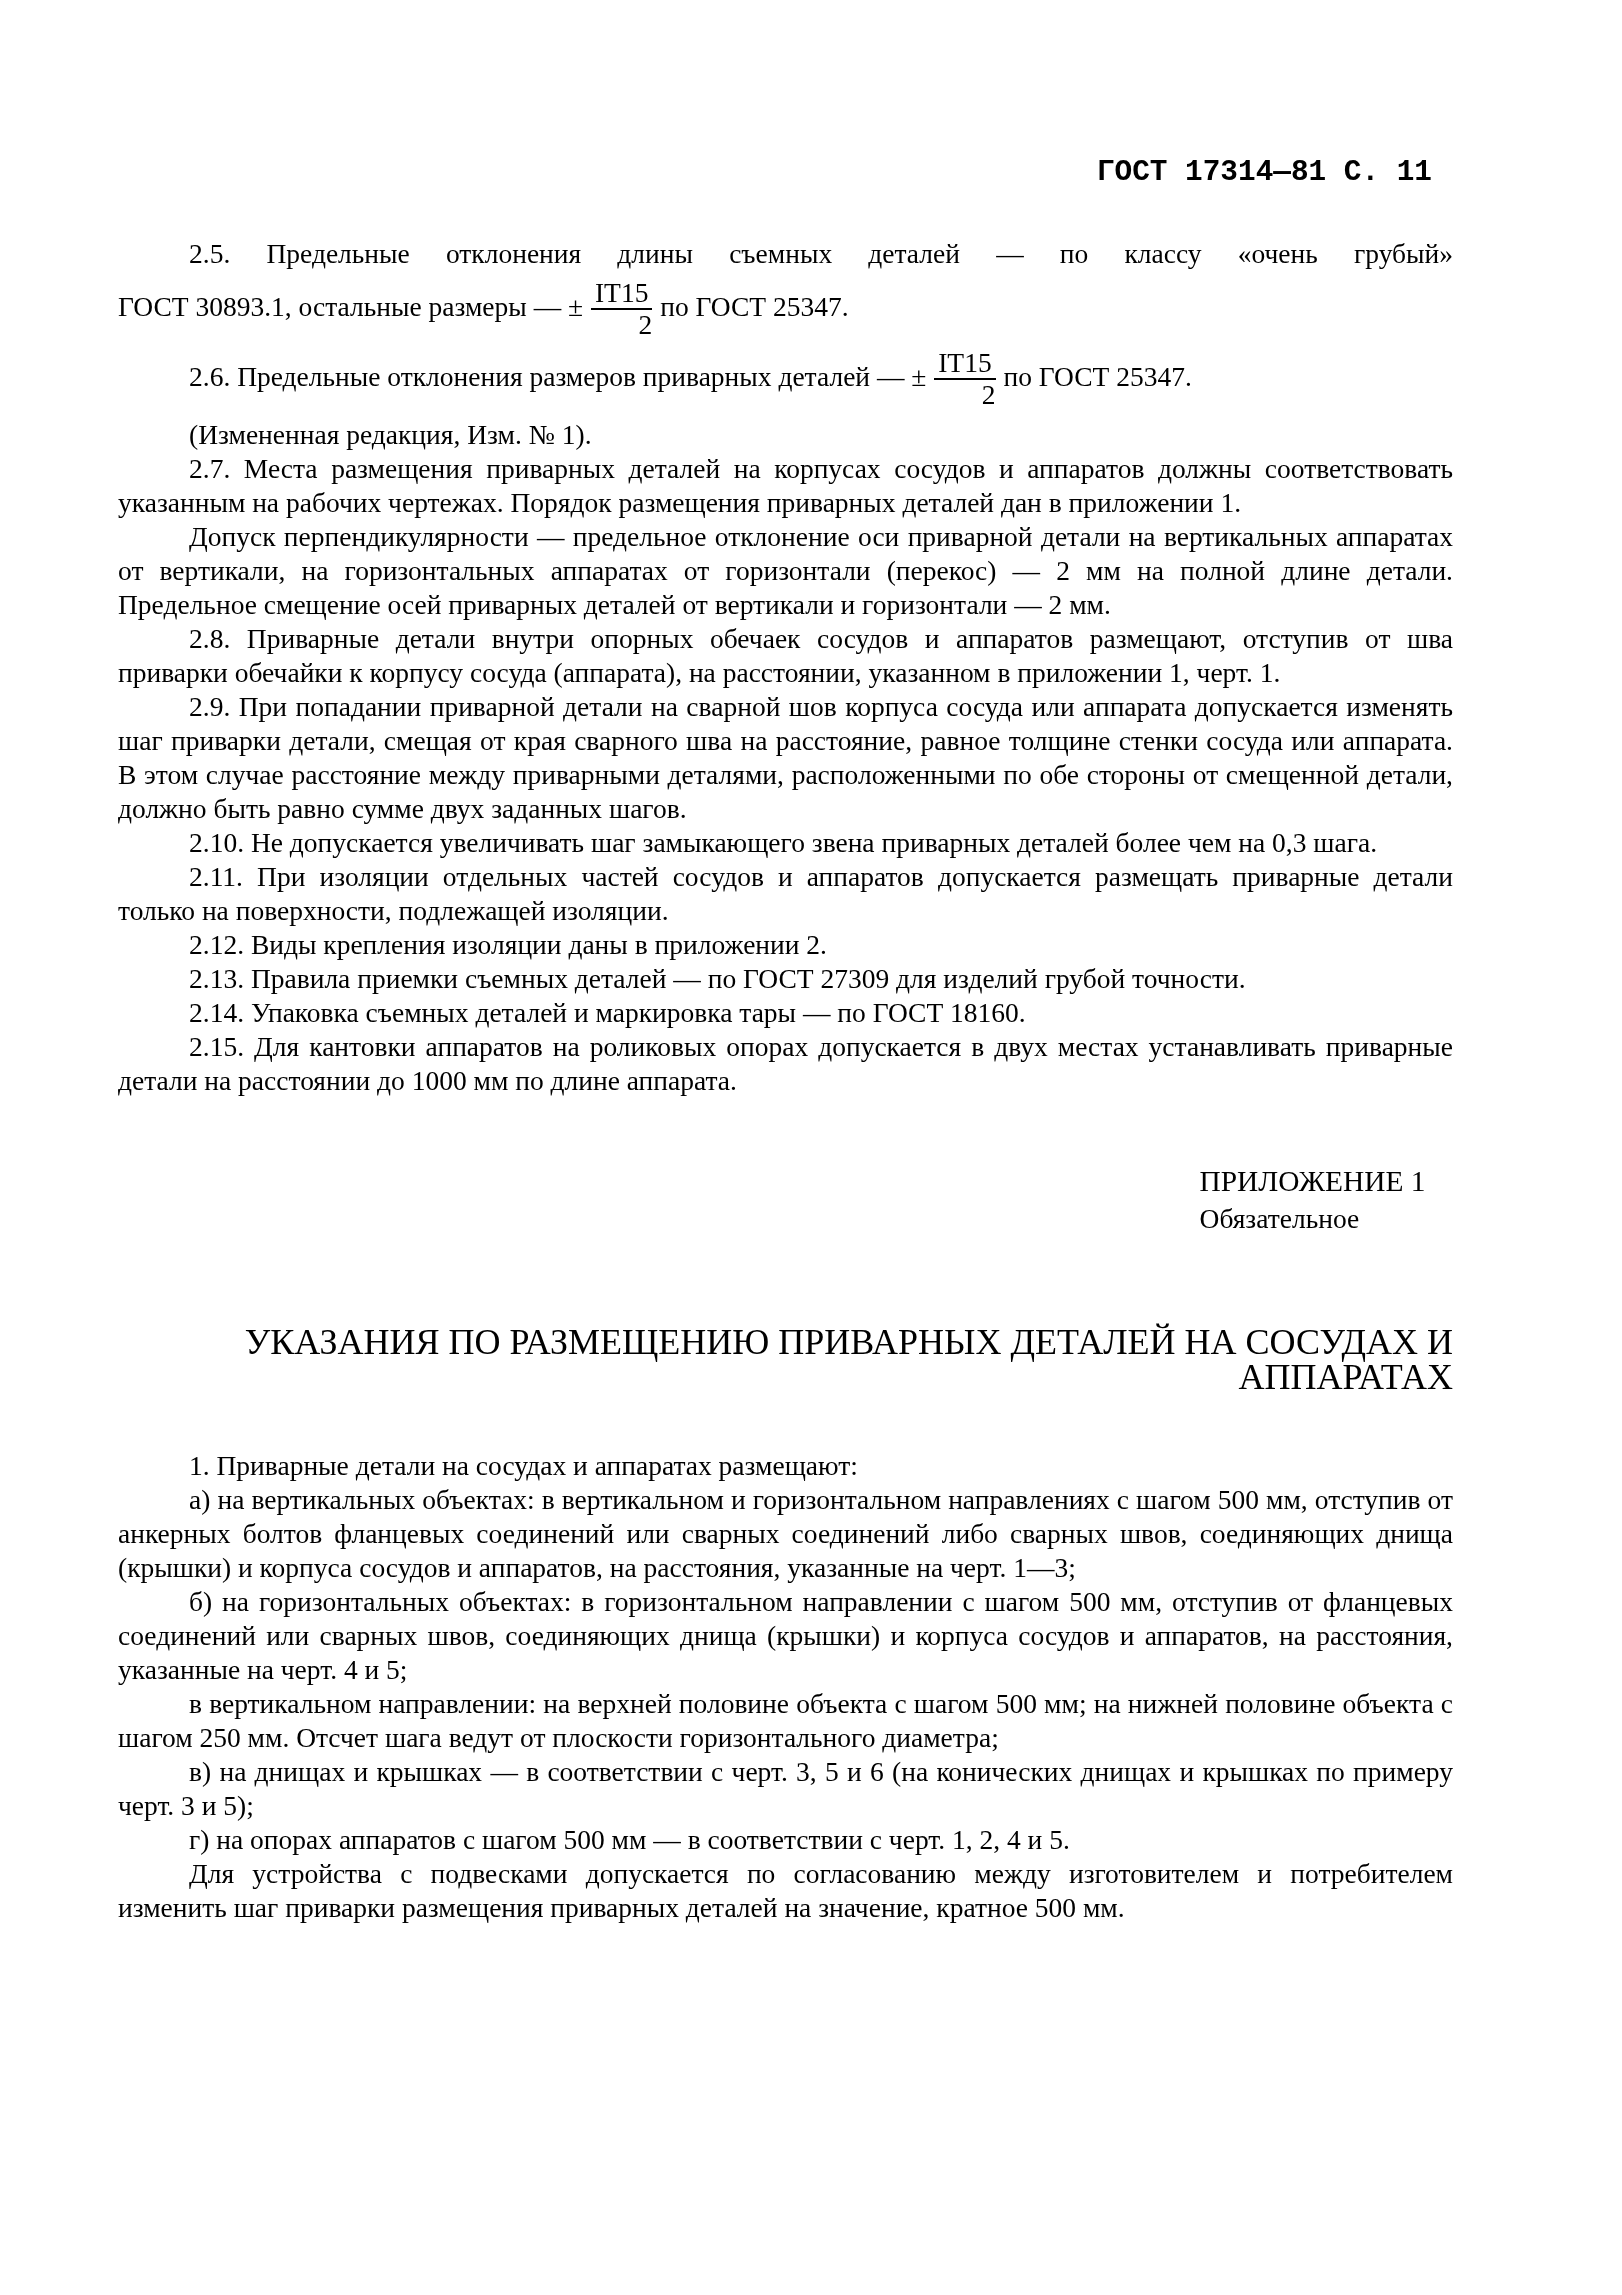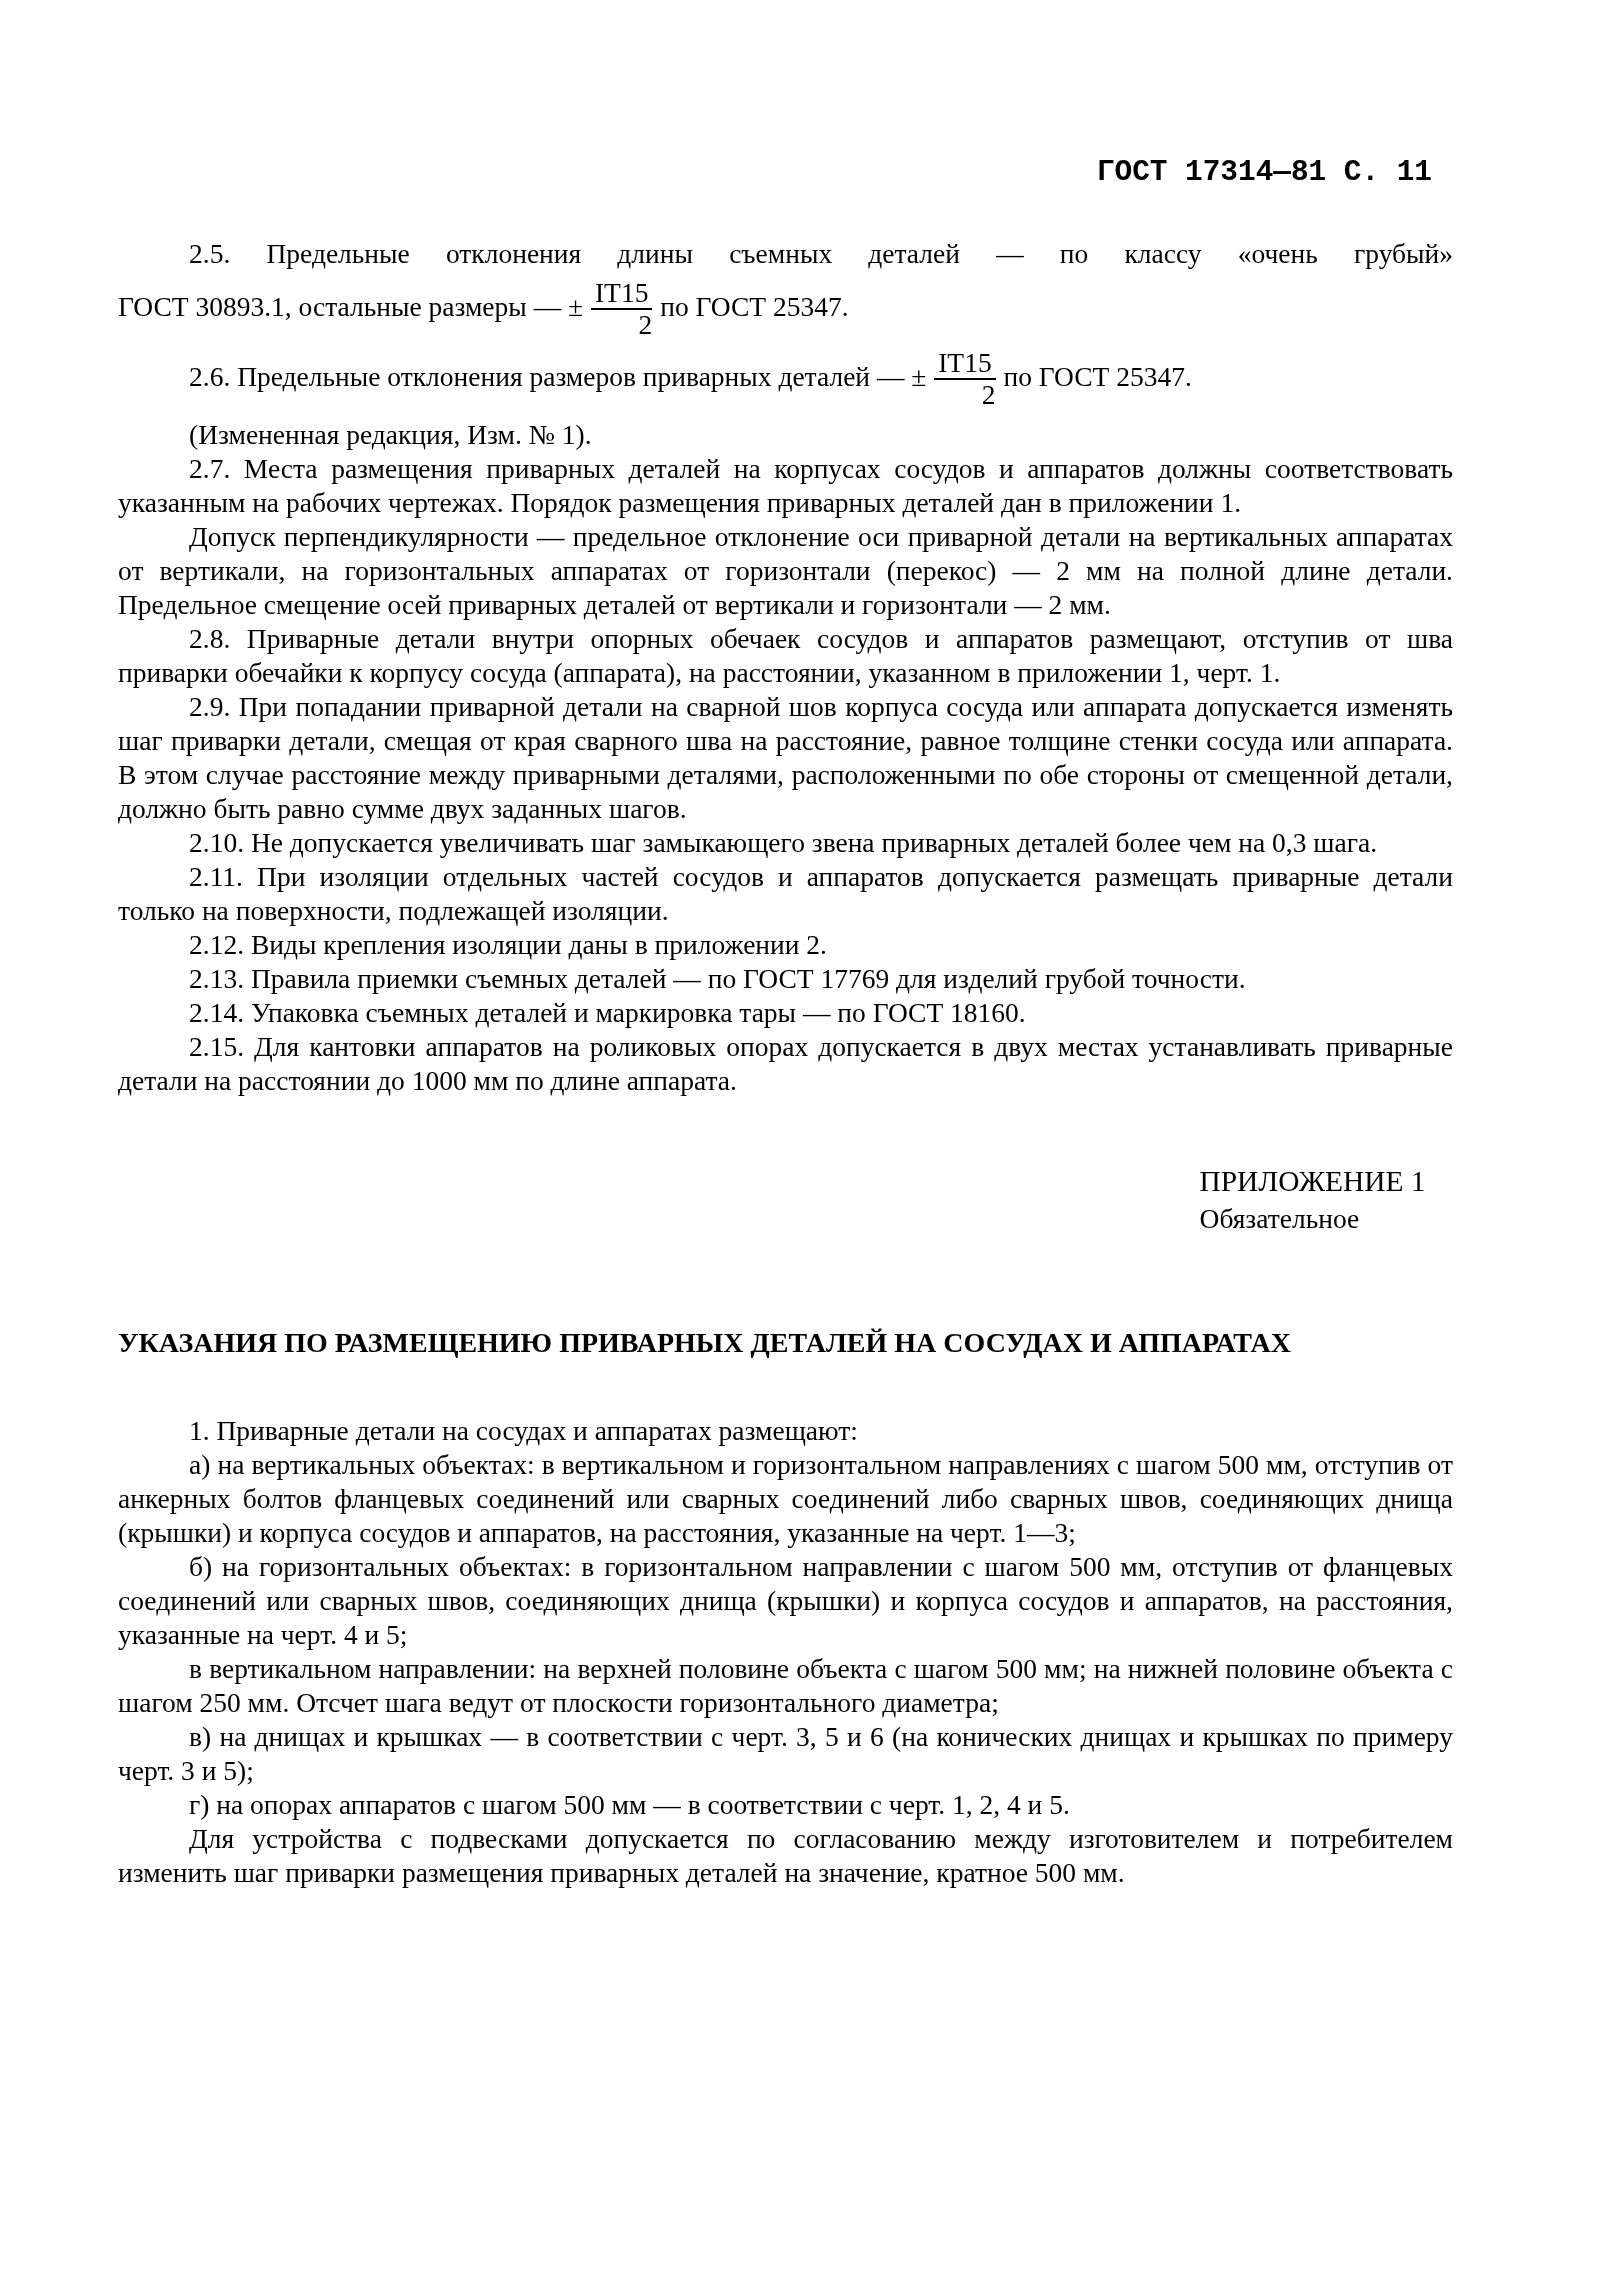--- a/index.html
+++ b/index.html
@@ -48,23 +48,23 @@
     margin:65px 27.5px 0 auto;
     width:-moz-fit-content;
     width:fit-content;
     text-align:left;
     line-height:37px;
   }
   .appendix-head .app-label{font-size:29.4px;}
   .appendix-head .app-sub{font-size:27.5px;}
   .appendix-title{
     margin:88px 0 0 0;
-    text-align:left;
-    font-weight:bold;
-    font-size:28px;
+    text-align:right;
+    font-weight:normal;
+    font-size:36px;
     line-height:35px;
     text-indent:0;
   }
   .appendix-body{margin-top:54px;}
 </style>
 </head>
 <body>
 
 <div class="page">
 
@@ -81,21 +81,21 @@
     <p class="para b">(Измененная редакция, Изм. № 1).</p>
     <p class="para">2.7. Места размещения приварных деталей на корпусах сосудов и аппаратов должны соответствовать указанным на рабочих чертежах. Порядок размещения приварных деталей дан в приложении 1.</p>
     <p class="para">Допуск перпендикулярности — предельное отклонение оси приварной детали на вертикальных аппаратах от вертикали, на горизонтальных аппаратах от горизонтали (перекос) — 2 мм на полной длине детали. Предельное смещение осей приварных деталей от вертикали и горизонтали — 2 мм.</p>
 
 
     <p class="para">2.8. Приварные детали внутри опорных обечаек сосудов и аппаратов размещают, отступив от шва приварки обечайки к корпусу сосуда (аппарата), на расстоянии, указанном в приложении 1, черт. 1.</p>
     <p class="para">2.9. При попадании приварной детали на сварной шов корпуса сосуда или аппарата допускается изменять шаг приварки детали, смещая от края сварного шва на расстояние, равное толщине стенки сосуда или аппарата. В этом случае расстояние между приварными деталями, расположенными по обе стороны от смещенной детали, должно быть равно сумме двух заданных шагов.</p>
     <p class="para">2.10. Не допускается увеличивать шаг замыкающего звена приварных деталей более чем на 0,3 шага.</p>
     <p class="para">2.11. При изоляции отдельных частей сосудов и аппаратов допускается размещать приварные детали только на поверхности, подлежащей изоляции.</p>
     <p class="para">2.12. Виды крепления изоляции даны в приложении 2.</p>
-    <p class="para">2.13. Правила приемки съемных деталей — по ГОСТ 17769 для изделий грубой точности.</p>
+    <p class="para">2.13. Правила приемки съемных деталей — по ГОСТ 27309 для изделий грубой точности.</p>
     <p class="para">2.14. Упаковка съемных деталей и маркировка тары — по ГОСТ 18160.</p>
     <p class="para">2.15. Для кантовки аппаратов на роликовых опорах допускается в двух местах устанавливать приварные детали на расстоянии до 1000 мм по длине аппарата.</p>
 
     <div class="appendix-head">
       <div class="app-label">ПРИЛОЖЕНИЕ 1</div>
       <div class="app-sub">Обязательное</div>
     </div>
 
     <p class="para appendix-title">УКАЗАНИЯ ПО РАЗМЕЩЕНИЮ ПРИВАРНЫХ ДЕТАЛЕЙ НА СОСУДАХ И АППАРАТАХ</p>
 

